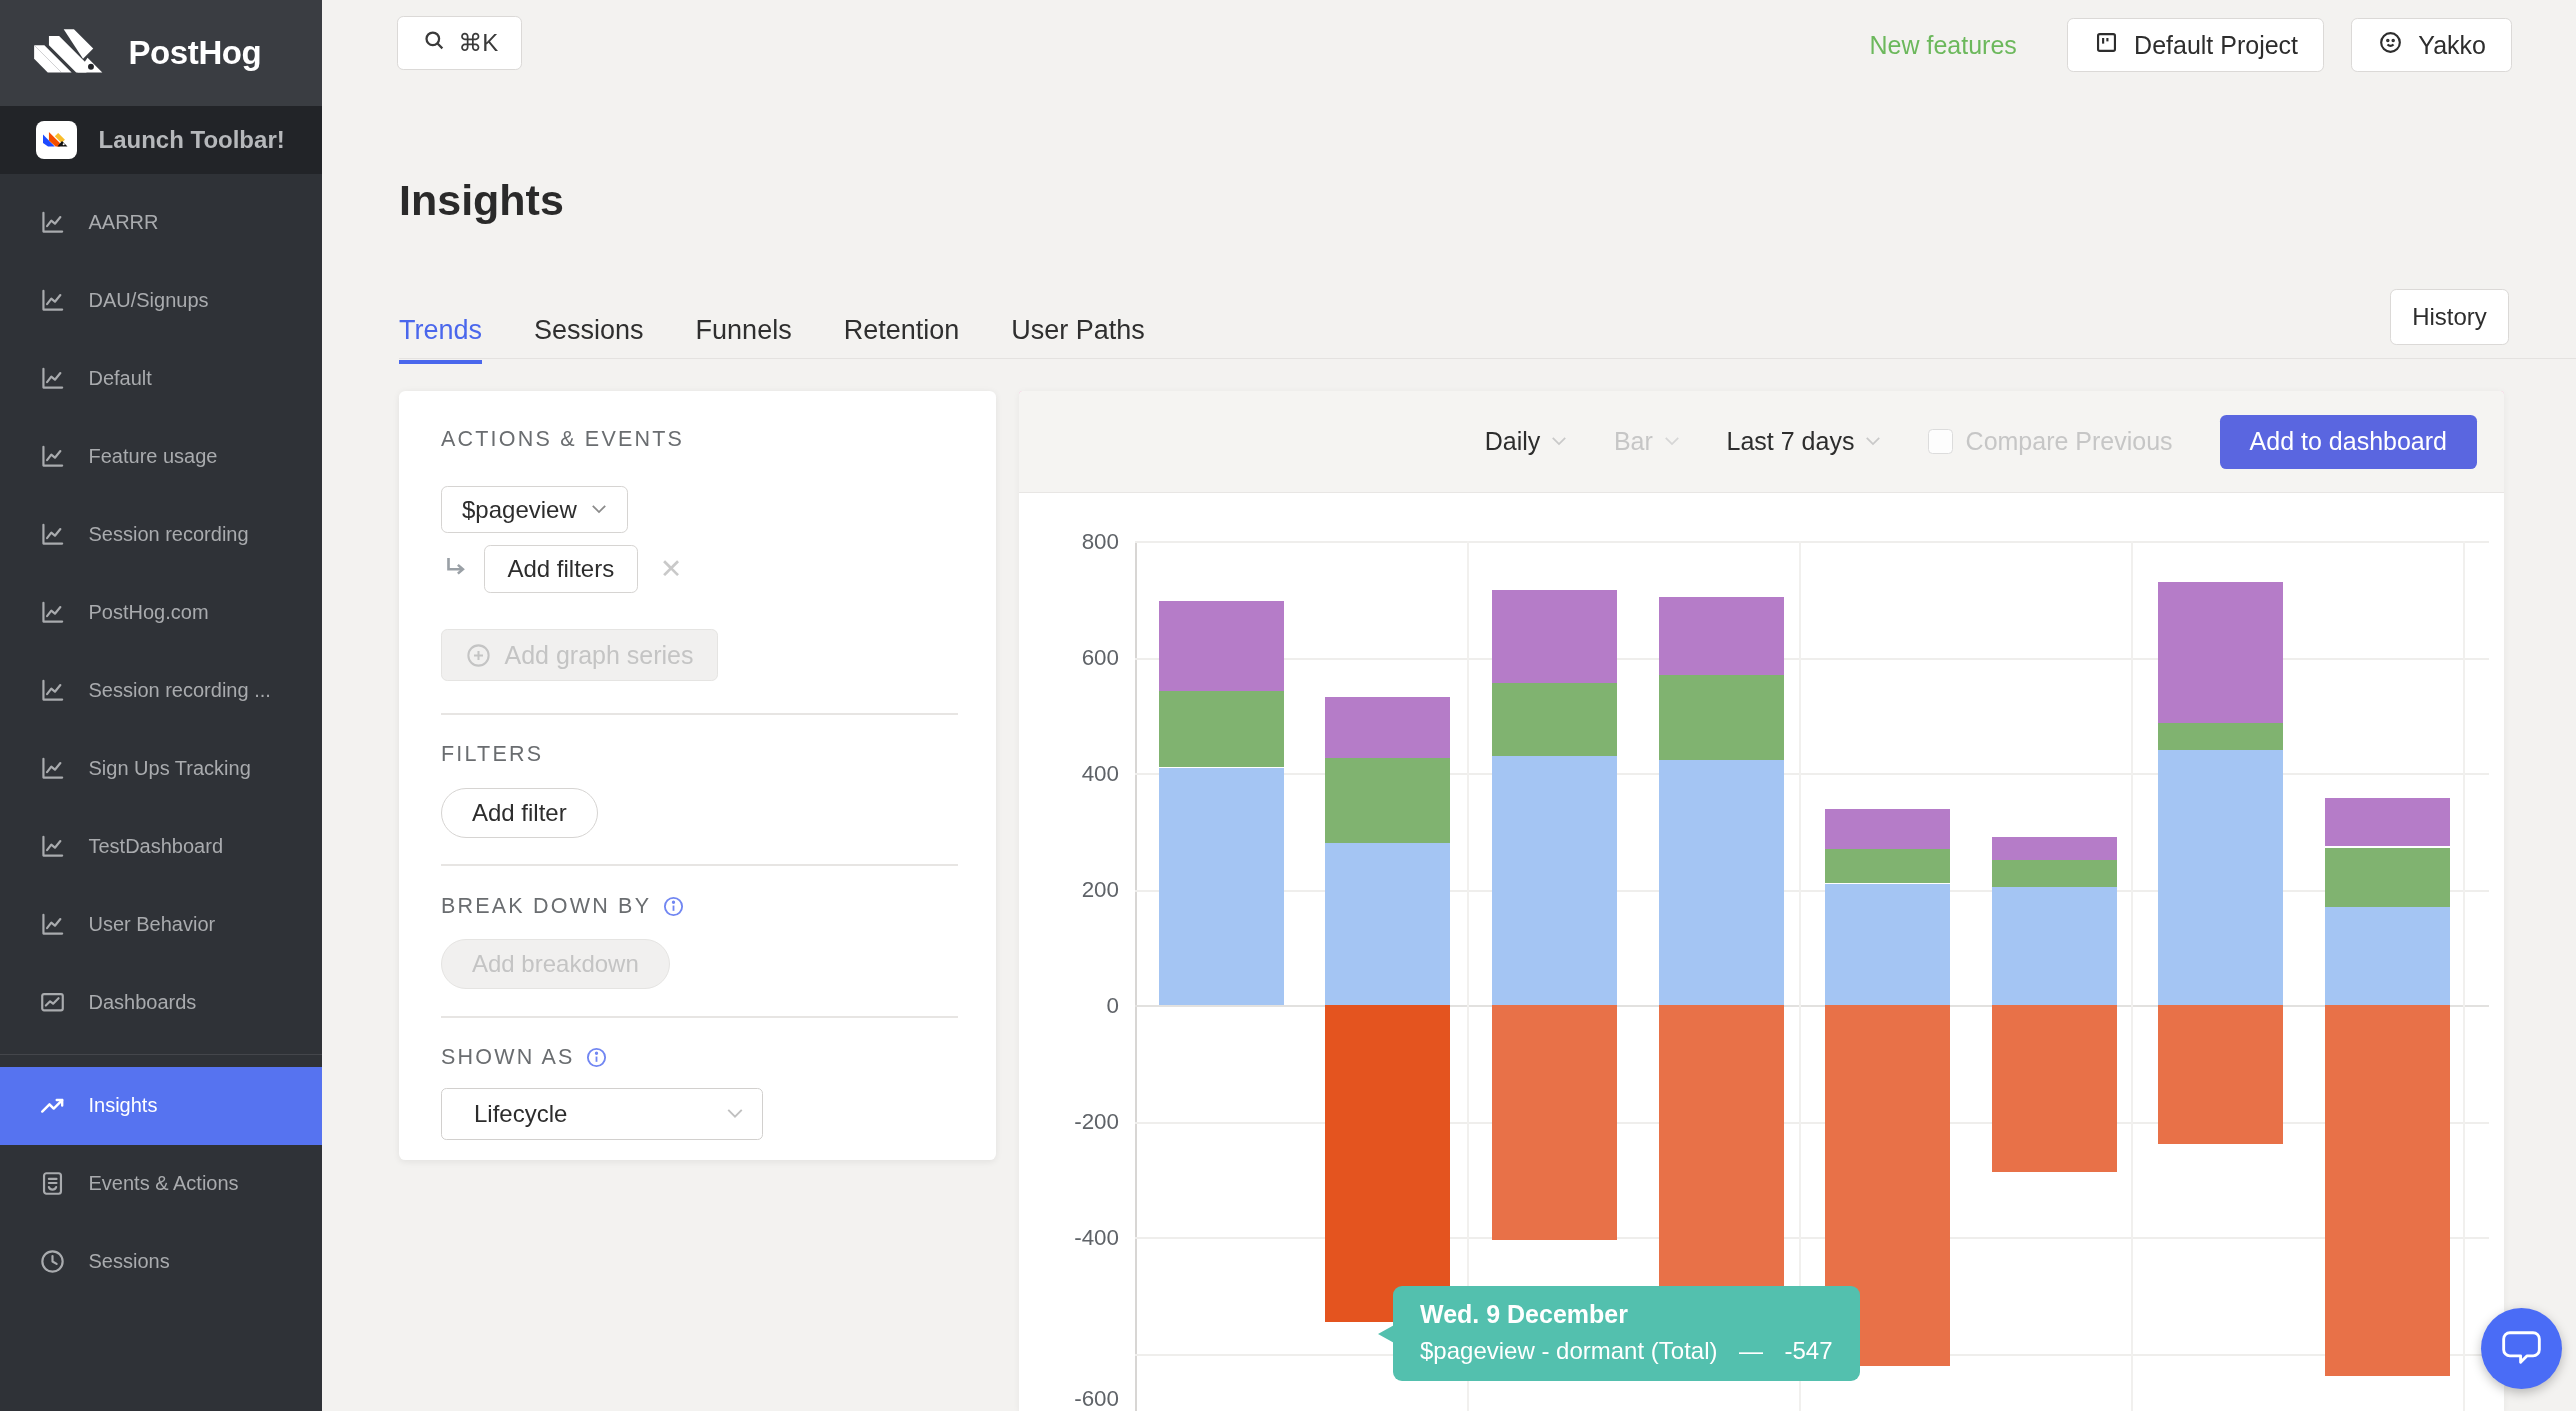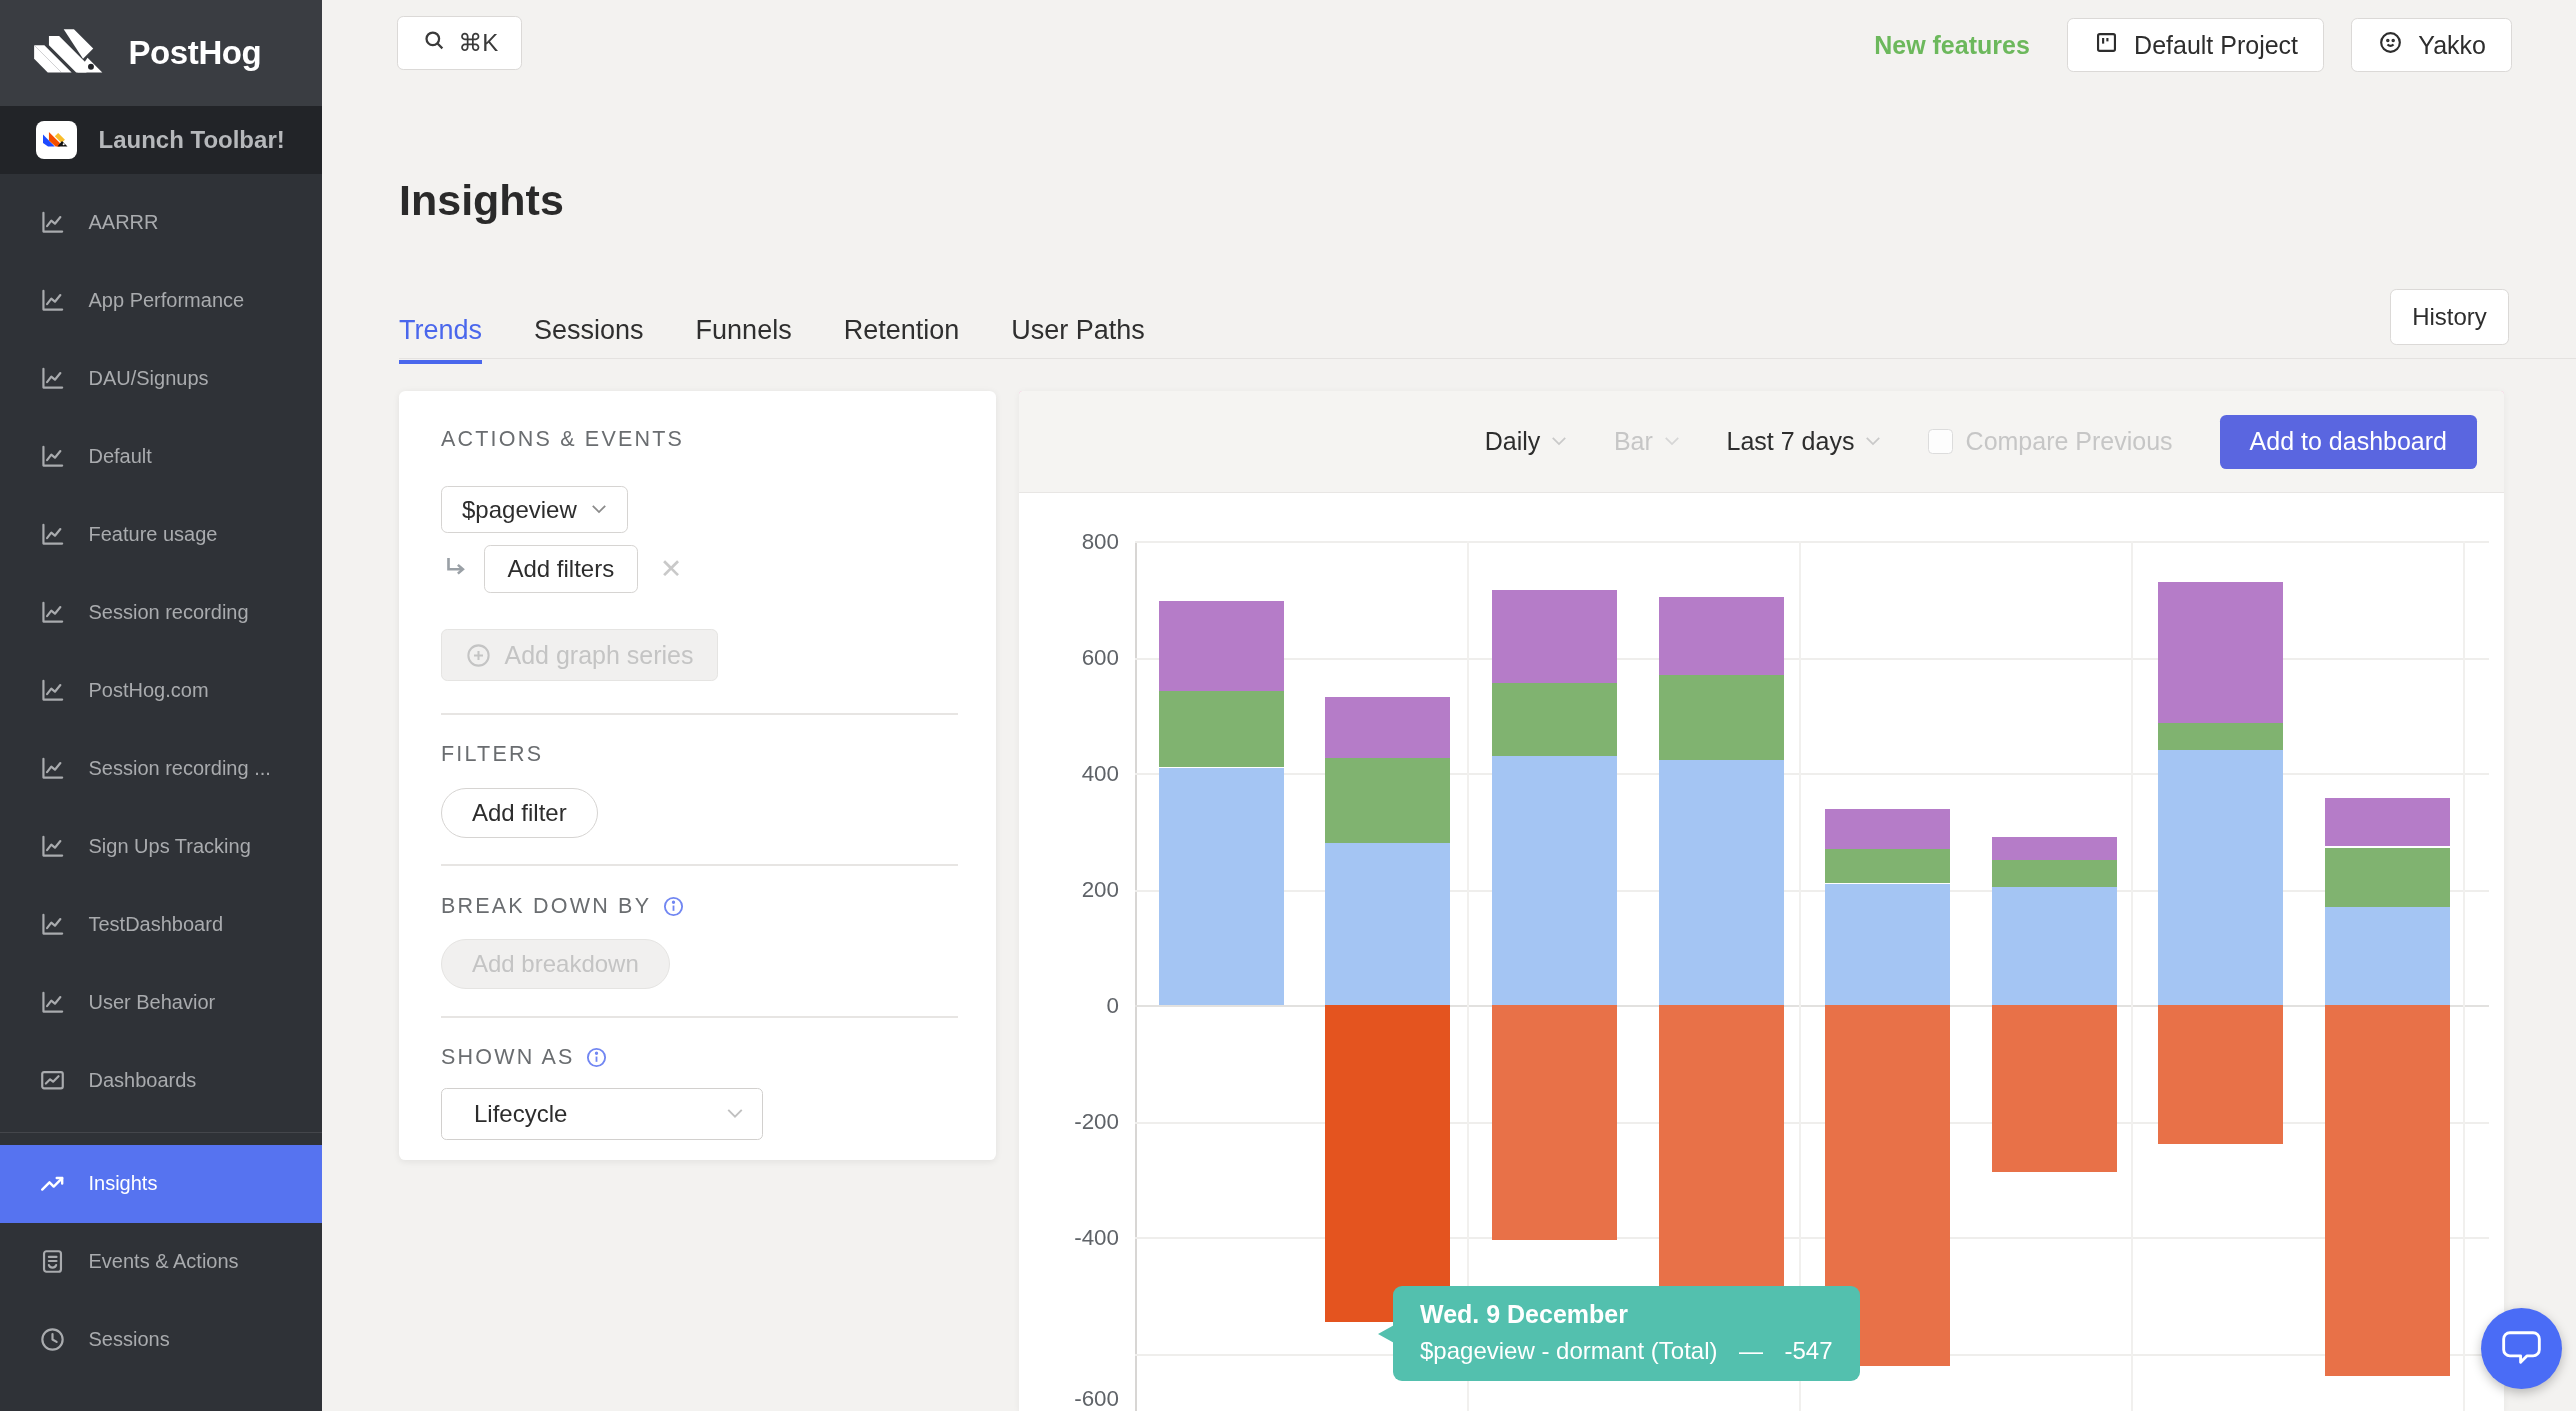--- a/index.html
+++ b/index.html
@@ -19,21 +19,21 @@
   .nav-item .ic{width:29px;height:29px;flex:none;display:flex;align-items:center;}
   .nav-item .ic svg{width:29px;height:29px;}
   .nav-item.active{background:#5673f0;color:#ffffff;}
   .nav-divider{height:0.9px;background:rgba(255,255,255,.10);margin:12.5px 0;}
 
   
   .search-btn{position:absolute;left:397px;top:16px;width:125px;height:54px;background:#fff;
     border:1.8px solid #dbd9d7;border-radius:6.3px;display:flex;align-items:center;justify-content:center;
     gap:10.7px;font-size:24px;color:#3a3a3a;cursor:pointer;box-sizing:border-box;}
   .topbar-right{position:absolute;right:64px;top:18px;height:54px;display:flex;align-items:center;gap:27px;}
-  .new-features{color:#6cb85c;font-size:25px;cursor:pointer;margin-right:10px;font-weight:bold;}
+  .new-features{color:#6cb85c;font-size:25px;cursor:pointer;margin-right:23px;}
   .top-btn{height:54px;background:#fff;border:1.8px solid #dbd9d7;border-radius:6.3px;display:flex;
     align-items:center;gap:14.3px;padding:0 25px;font-size:25px;color:#2d2d2d;cursor:pointer;box-sizing:border-box;}
 
   
   .page-title{position:absolute;left:399px;top:176px;font-size:43px;font-weight:700;color:#2a2a2a;margin:0;}
   .tabs{position:absolute;left:399px;top:315px;display:flex;gap:52px;}
   .tab{font-size:27px;color:#2f2f2f;font-weight:500;padding-bottom:14.3px;cursor:pointer;border-bottom:4.5px solid transparent;}
   .tab.active{color:#4a67ec;border-bottom-color:#4a67ec;}
   .tabs-rule{position:absolute;left:399px;top:358px;width:2177px;height:0.9px;background:#e4e2e0;}
   .history-btn{position:absolute;left:2390px;top:289px;width:119px;height:56px;background:#fff;
@@ -129,29 +129,20 @@
     </div>
     <nav class="nav" id="nav">
         <div class="nav-item">
           <span class="ic">
             <svg viewBox="0 0 24 24" fill="none" stroke="currentColor" stroke-width="1.8" stroke-linecap="round" stroke-linejoin="round">
               <path d="M4.5 4v15.5H20"></path>
               <path d="M7.5 15l3.5-4.5 3 2.5 4.5-5.5"></path>
             </svg>
           </span>
           <span class="nav-label">AARRR</span>
-        </div>
-        <div class="nav-item">
-          <span class="ic">
-            <svg viewBox="0 0 24 24" fill="none" stroke="currentColor" stroke-width="1.8" stroke-linecap="round" stroke-linejoin="round">
-              <path d="M4.5 4v15.5H20"></path>
-              <path d="M7.5 15l3.5-4.5 3 2.5 4.5-5.5"></path>
-            </svg>
-          </span>
-          <span class="nav-label">App Performance</span>
         </div>
         <div class="nav-item">
           <span class="ic">
             <svg viewBox="0 0 24 24" fill="none" stroke="currentColor" stroke-width="1.8" stroke-linecap="round" stroke-linejoin="round">
               <path d="M4.5 4v15.5H20"></path>
               <path d="M7.5 15l3.5-4.5 3 2.5 4.5-5.5"></path>
             </svg>
           </span>
           <span class="nav-label">DAU/Signups</span>
         </div>

